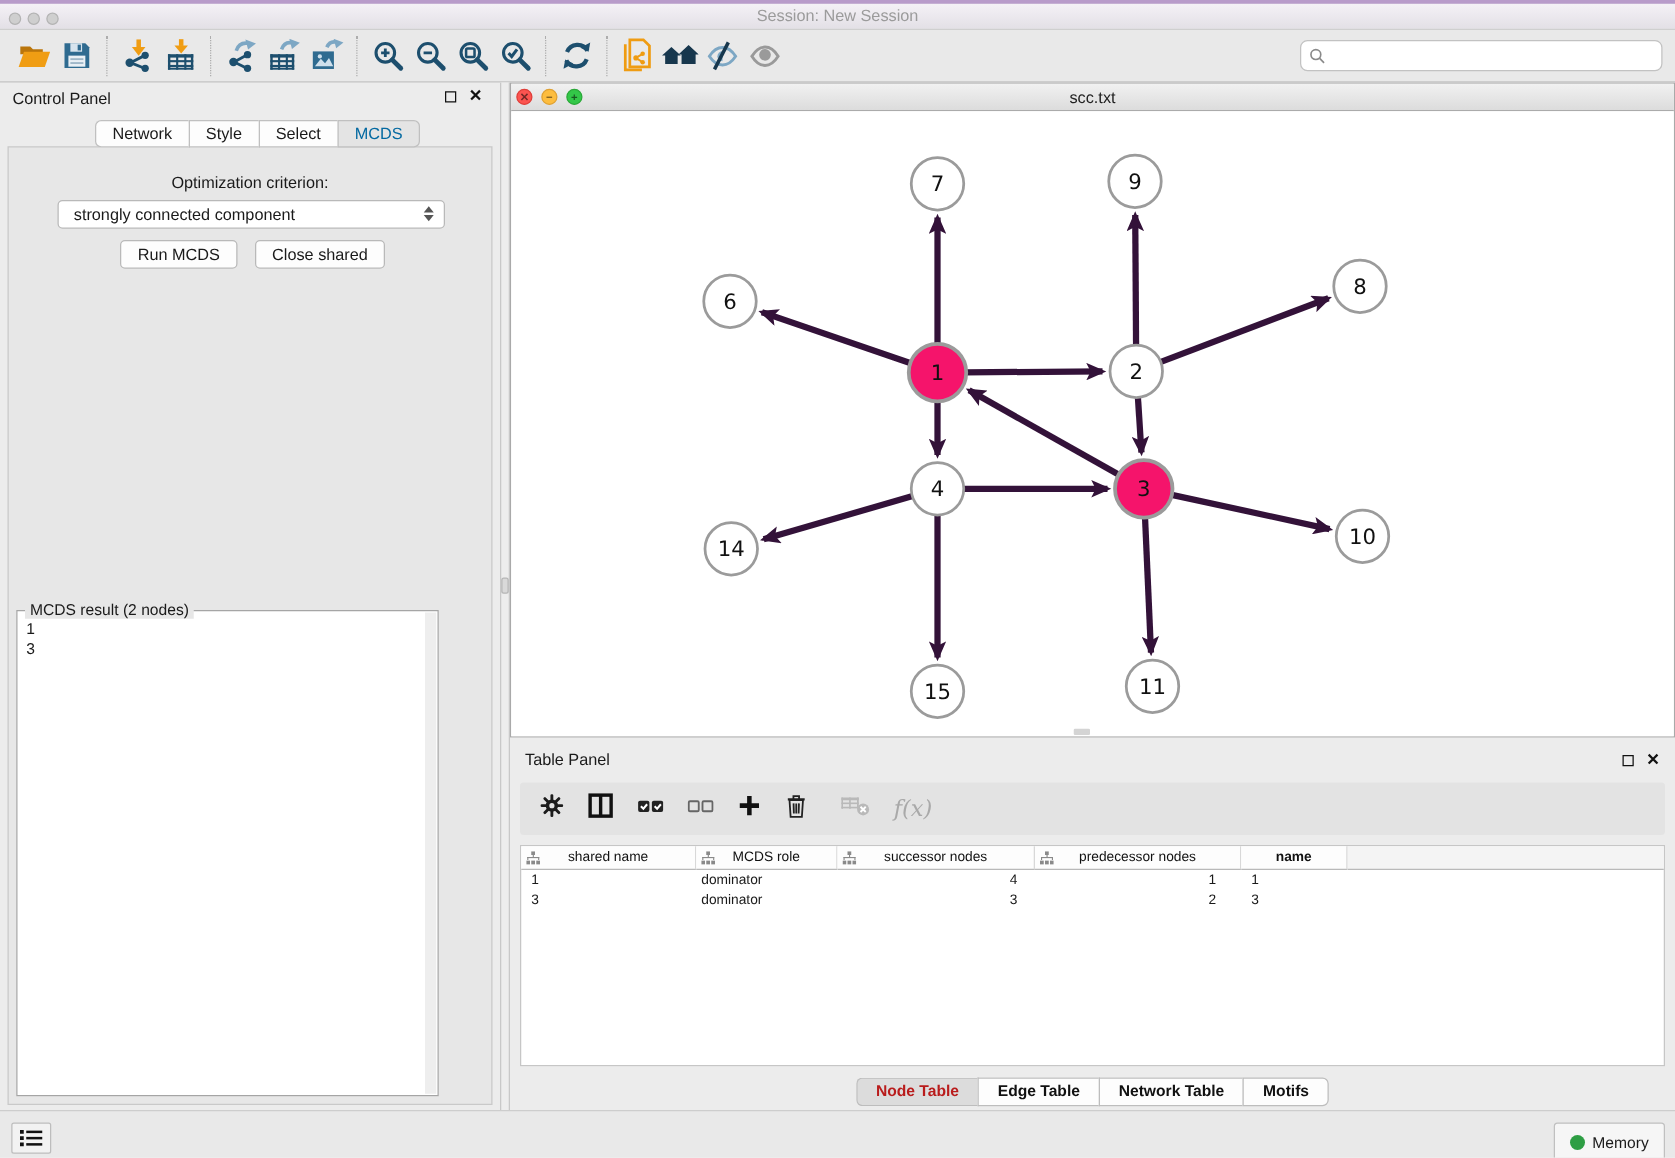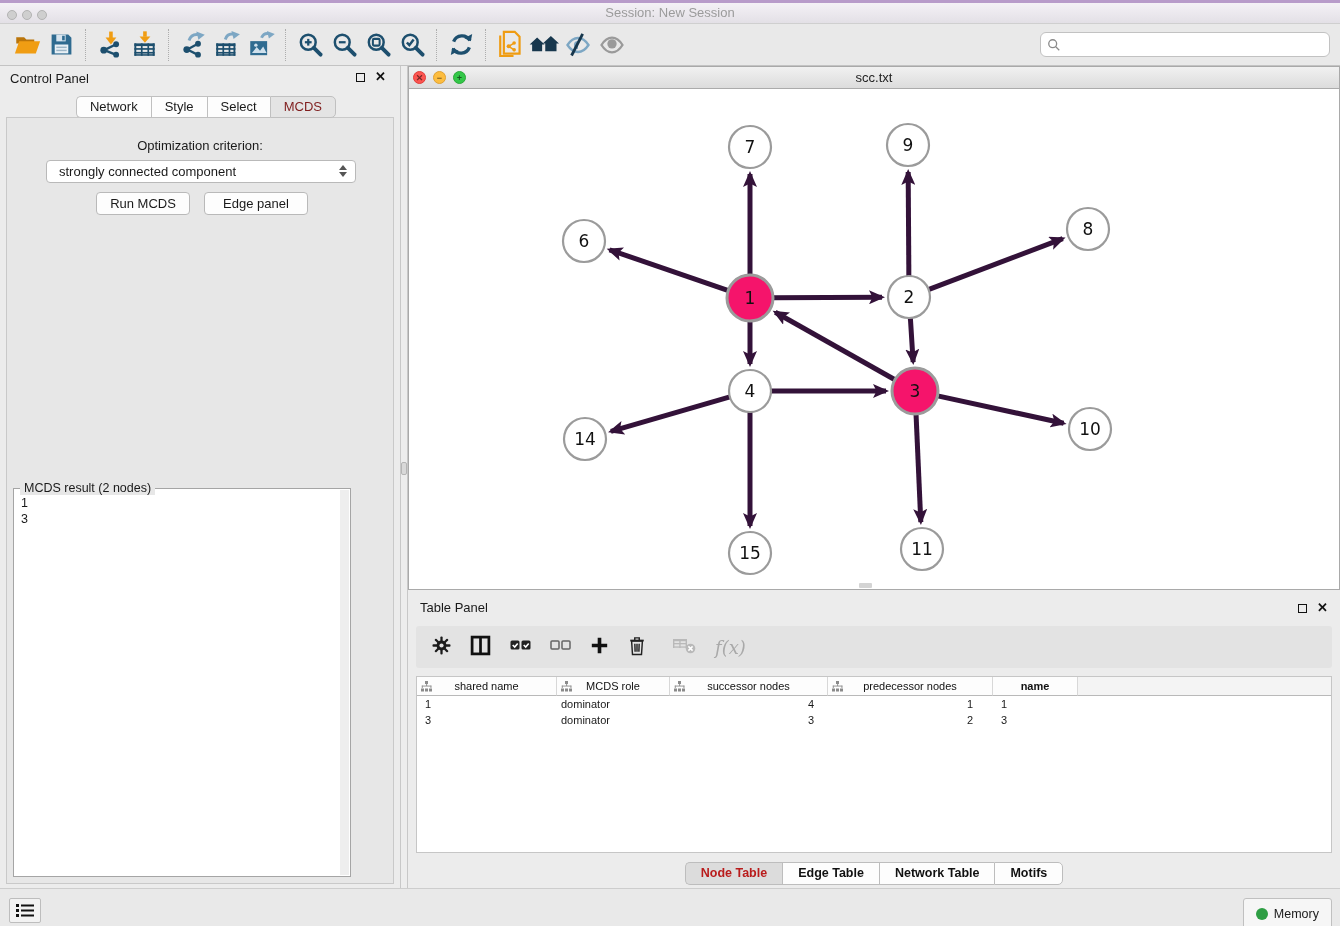--- a/index.html
+++ b/index.html
@@ -33,21 +33,21 @@
   #cp-header .ttl { position:absolute; left:10px; top:5px; font-size:13px; }
   .winbtns { position:absolute; right:14px; top:5px; display:flex; gap:10px; align-items:center; }
   .float-btn { width:9px; height:9px; border:1.5px solid #111; display:inline-block; }
   .close-btn { font-size:13px; font-weight:bold; color:#111; line-height:12px; }
 
   #cp-tabs { left:0; top:96px; width:400px; display:flex; justify-content:center; z-index:3;padding-left:12px; }
   .cp-tab { height:22px; line-height:20px; padding:0 13px; font-size:13px; background:#fdfdfd;
     border:1px solid #c0c0c0; border-right:none; }
   .cp-tab:first-child { border-radius:5px 0 0 5px; }
   .cp-tab:last-child { border-right:1px solid #c0c0c0; border-radius:0 5px 5px 0; }
-  .cp-tab.selected { background:#e4e4e4; color:#7f1d1d; }
+  .cp-tab.selected { background:#e4e4e4; color:#0369a1; }
 
   #cp-body { left:6px; top:117px; width:388px; height:767px; background:#e7e7e7; border:1px solid #c9c9c9; }
   #opt-label { position:absolute; left:0; top:20px; width:100%; text-align:center; font-size:13px; }
   #criterion { position:absolute; left:39px; top:42px; width:310px; height:23px; background:#fff;
     border:1px solid #b9b9b9; border-radius:4px; font-size:13px; display:flex; align-items:center; padding:0 22px 0 12px; }
   .stepper { position:absolute; right:8px; top:4px; display:flex; flex-direction:column; gap:2px; }
   .tri-up { width:0; height:0; border-left:4px solid transparent; border-right:4px solid transparent; border-bottom:5px solid #555; }
   .tri-dn { width:0; height:0; border-left:4px solid transparent; border-right:4px solid transparent; border-top:5px solid #555; }
   .cp-btn { position:absolute; top:74px; height:23px; background:#fdfdfd; border:1px solid #b9b9b9;
     border-radius:4px; font-size:13px; text-align:center; line-height:21px; }
@@ -302,21 +302,21 @@
 <div id="cp-body" class="abs">
   <div id="opt-label">Optimization criterion:</div>
   <div id="criterion">
     <span>strongly connected component</span>
     <span class="stepper">
         <span class="tri-up"></span>
         <span class="tri-dn"></span>
       </span>
   </div>
   <div id="run-btn" class="cp-btn">Run MCDS</div>
-  <div id="close-panel-btn" class="cp-btn">Edge panel</div>
+  <div id="close-panel-btn" class="cp-btn">Close shared</div>
   <div id="result-box">
     <span id="result-legend">MCDS result (2 nodes)</span>
     <div id="result-text">1
 3</div>
     <div id="result-scroll"></div>
   </div>
 </div>
 
 <div id="vsplit" class="abs">
     <div class="grip"></div>

